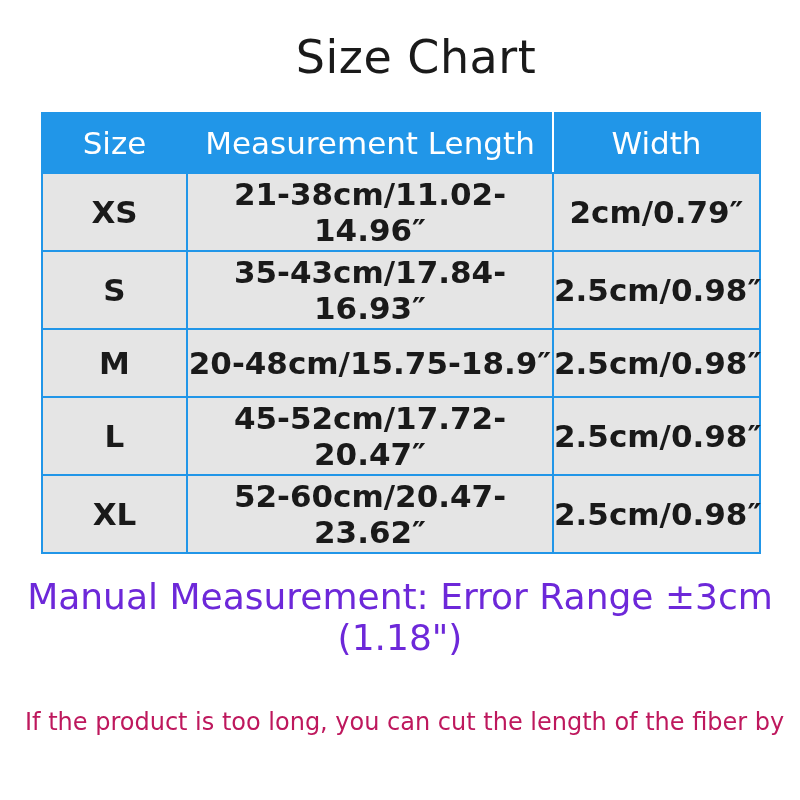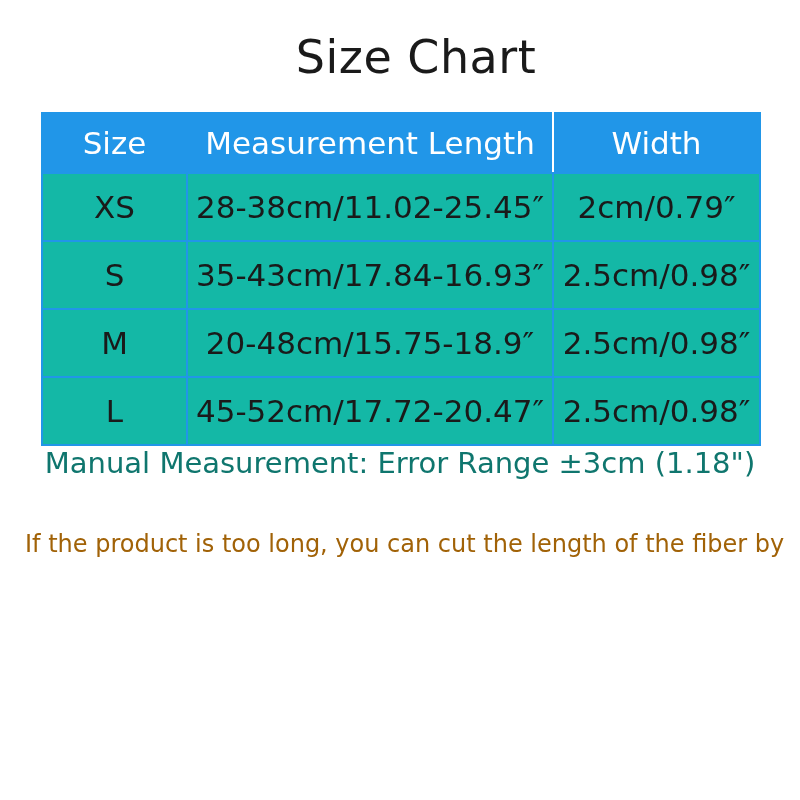--- a/index.html
+++ b/index.html
@@ -62,38 +62,40 @@
 
   table.size-table thead th.sep {
     border-left: 2px solid #ffffff;
     border-right: 2px solid #ffffff;
   }
 
   table.size-table tbody td {
     font-size: 31px;
     height: 62px;
     padding: 2px 0;
-    background: #14b8a6;
+    background: #e5e5e5;
+    font-weight: bold;
   }
 
   col.col-size { width: 145px; }
   col.col-len  { width: 366px; }
   col.col-wid  { width: 207px; }
 
   .note-red {
     text-align: center;
-    color: #0f766e;
-    font-size: 29px;
+    color: #6d28d9;
+    font-size: 36px;
+    margin-top: 22px;
     font-family: "DejaVu Sans", sans-serif;
   }
 
   .note-body {
     margin: 40px auto 0 auto;
     width: 770px;
-    color: #a16207;
+    color: #be185d;
     font-size: 24px;
     line-height: 48px;
     text-align: left;
     padding-left: 10px;
     box-sizing: border-box;
     font-family: "DejaVu Sans", sans-serif;
   }
 </style>
 </head>
 <body>
@@ -112,38 +114,43 @@
       <thead>
         <tr>
           <th>Size</th>
           <th class="sep">Measurement Length</th>
           <th>Width</th>
         </tr>
       </thead>
       <tbody>
         <tr>
           <td>XS</td>
-          <td>28-38cm/11.02-25.45″</td>
+          <td>21-38cm/11.02-14.96″</td>
           <td>2cm/0.79″</td>
         </tr>
         <tr>
           <td>S</td>
           <td>35-43cm/17.84-16.93″</td>
           <td>2.5cm/0.98″</td>
         </tr>
         <tr>
           <td>M</td>
           <td>20-48cm/15.75-18.9″</td>
           <td>2.5cm/0.98″</td>
         </tr>
         <tr>
           <td>L</td>
           <td>45-52cm/17.72-20.47″</td>
           <td>2.5cm/0.98″</td>
         </tr>
+        <tr>
+          <td>XL</td>
+          <td>52-60cm/20.47-23.62″</td>
+          <td>2.5cm/0.98″</td>
+        </tr>
       </tbody>
     </table>
   </div>
 
   <div class="note-red">Manual Measurement: Error Range ±3cm (1.18")</div>
 
   <div class="note-body">
     <div>If the product is too long, you can cut the length of the fiber by</div>
   </div>
 

